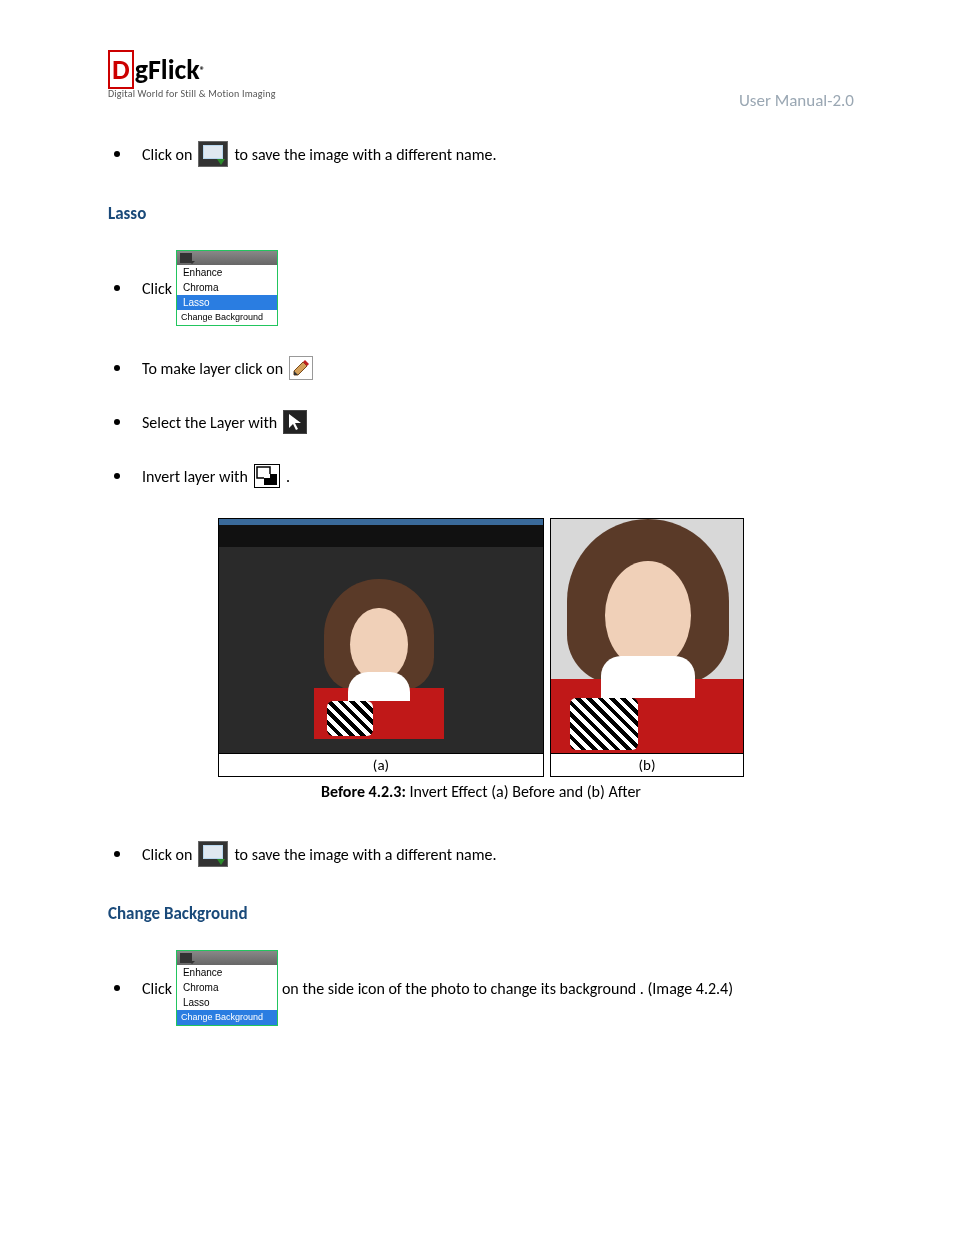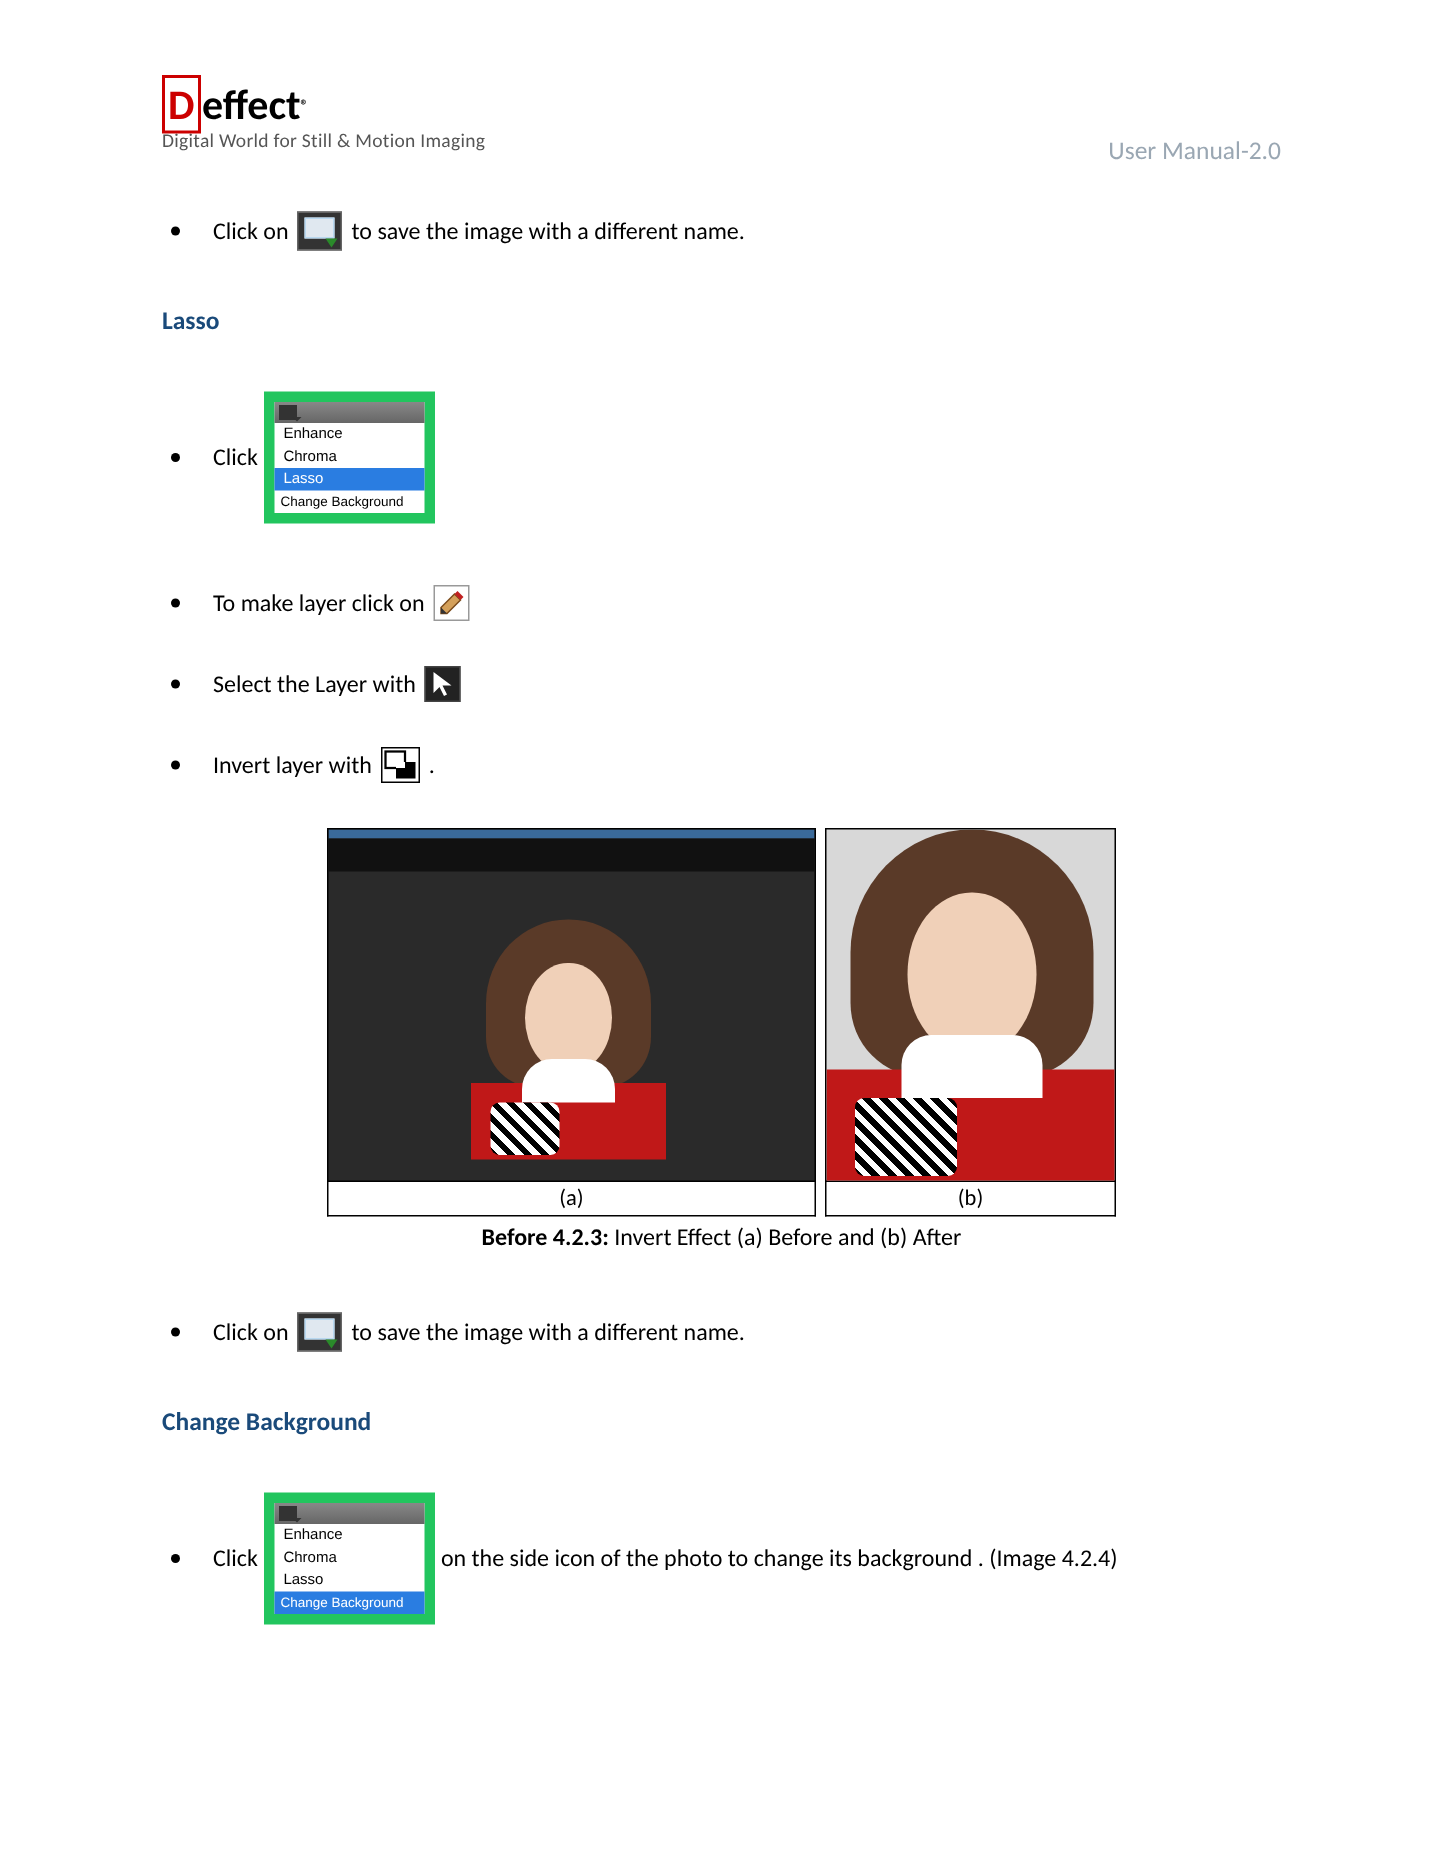--- a/index.html
+++ b/index.html
@@ -36,21 +36,21 @@
     border: 2px solid #c00;
     padding: 0 2px;
     margin-right: 1px;
     position: relative;
   }
   .logo-reg {
     font-size: 10px;
     vertical-align: super;
   }
   .logo-sub {
-    font-size: 13px;
+    font-size: 10px;
     color: #555;
     letter-spacing: 0.2px;
     margin-top: -2px;
     text-align: center;
   }
   .header-right {
     color: #9aa7b3;
     font-size: 17px;
     margin-top: 40px;
   }
@@ -107,27 +107,27 @@
     border-top: 6px solid #2a8a2a;
   }
   .section-title {
     font-size: 17px;
     font-weight: bold;
     color: #1a4a7a;
     margin: 36px 0 26px 0;
   }
   .menu-box {
     width: 100px;
-    border: 7px solid #22c55e;
+    border: 1px solid #22c55e;
     font-size: 10px;
     font-family: Tahoma, Arial, sans-serif;
     background: #fff;
     display: inline-block;
     vertical-align: middle;
-    margin: 11px 4px;
+    margin: 0 4px;
   }
   .menu-header {
     height: 14px;
     background: linear-gradient(#888, #666);
     display: flex;
     align-items: center;
     padding-left: 3px;
   }
   .menu-header-icon {
     width: 12px; height: 10px;
@@ -231,21 +231,21 @@
 </style>
 </head>
 <body>
 
 <div class="page">
 
   <div class="header">
     <div class="logo-box">
       <div class="logo-text">
         <span class="logo-d">D</span>
-          <span>effect</span>
+          <span>gFlick</span>
           <span class="logo-reg">®</span>
       </div>
       <div class="logo-sub">Digital World for Still &amp; Motion Imaging</div>
     </div>
     <div class="header-right">User Manual-2.0</div>
   </div>
 
   <ul class="bullets">
     <li>
       <span class="bullet-dot"></span>

